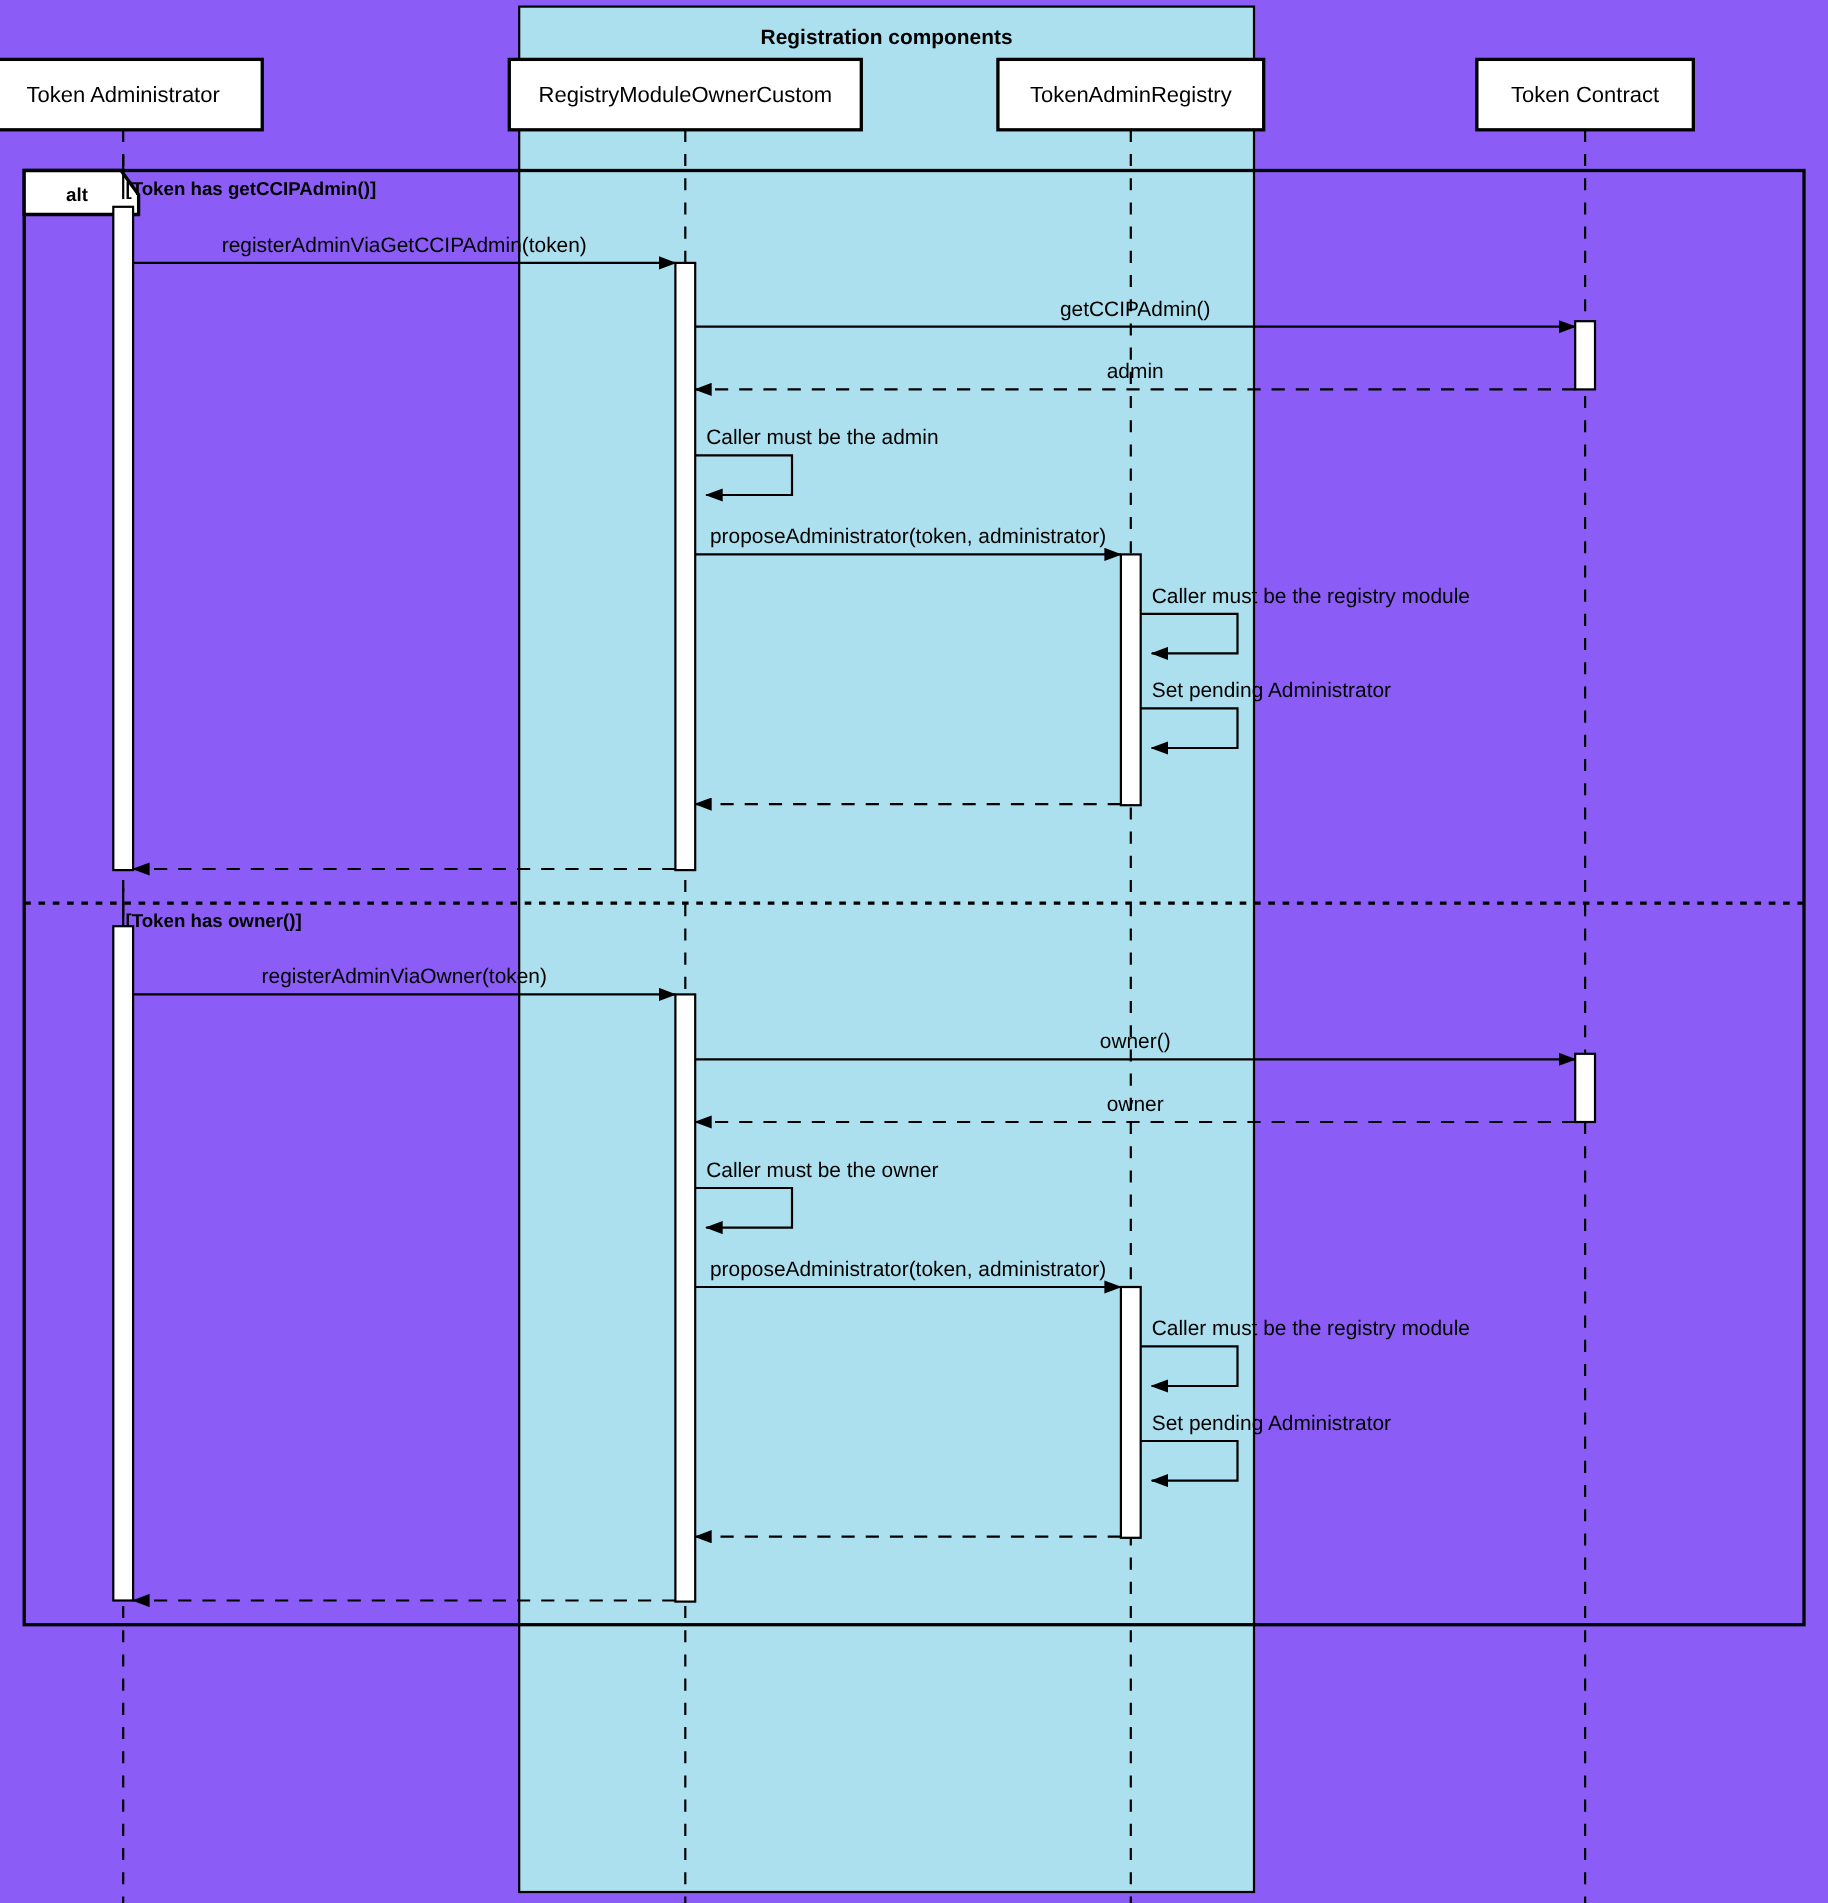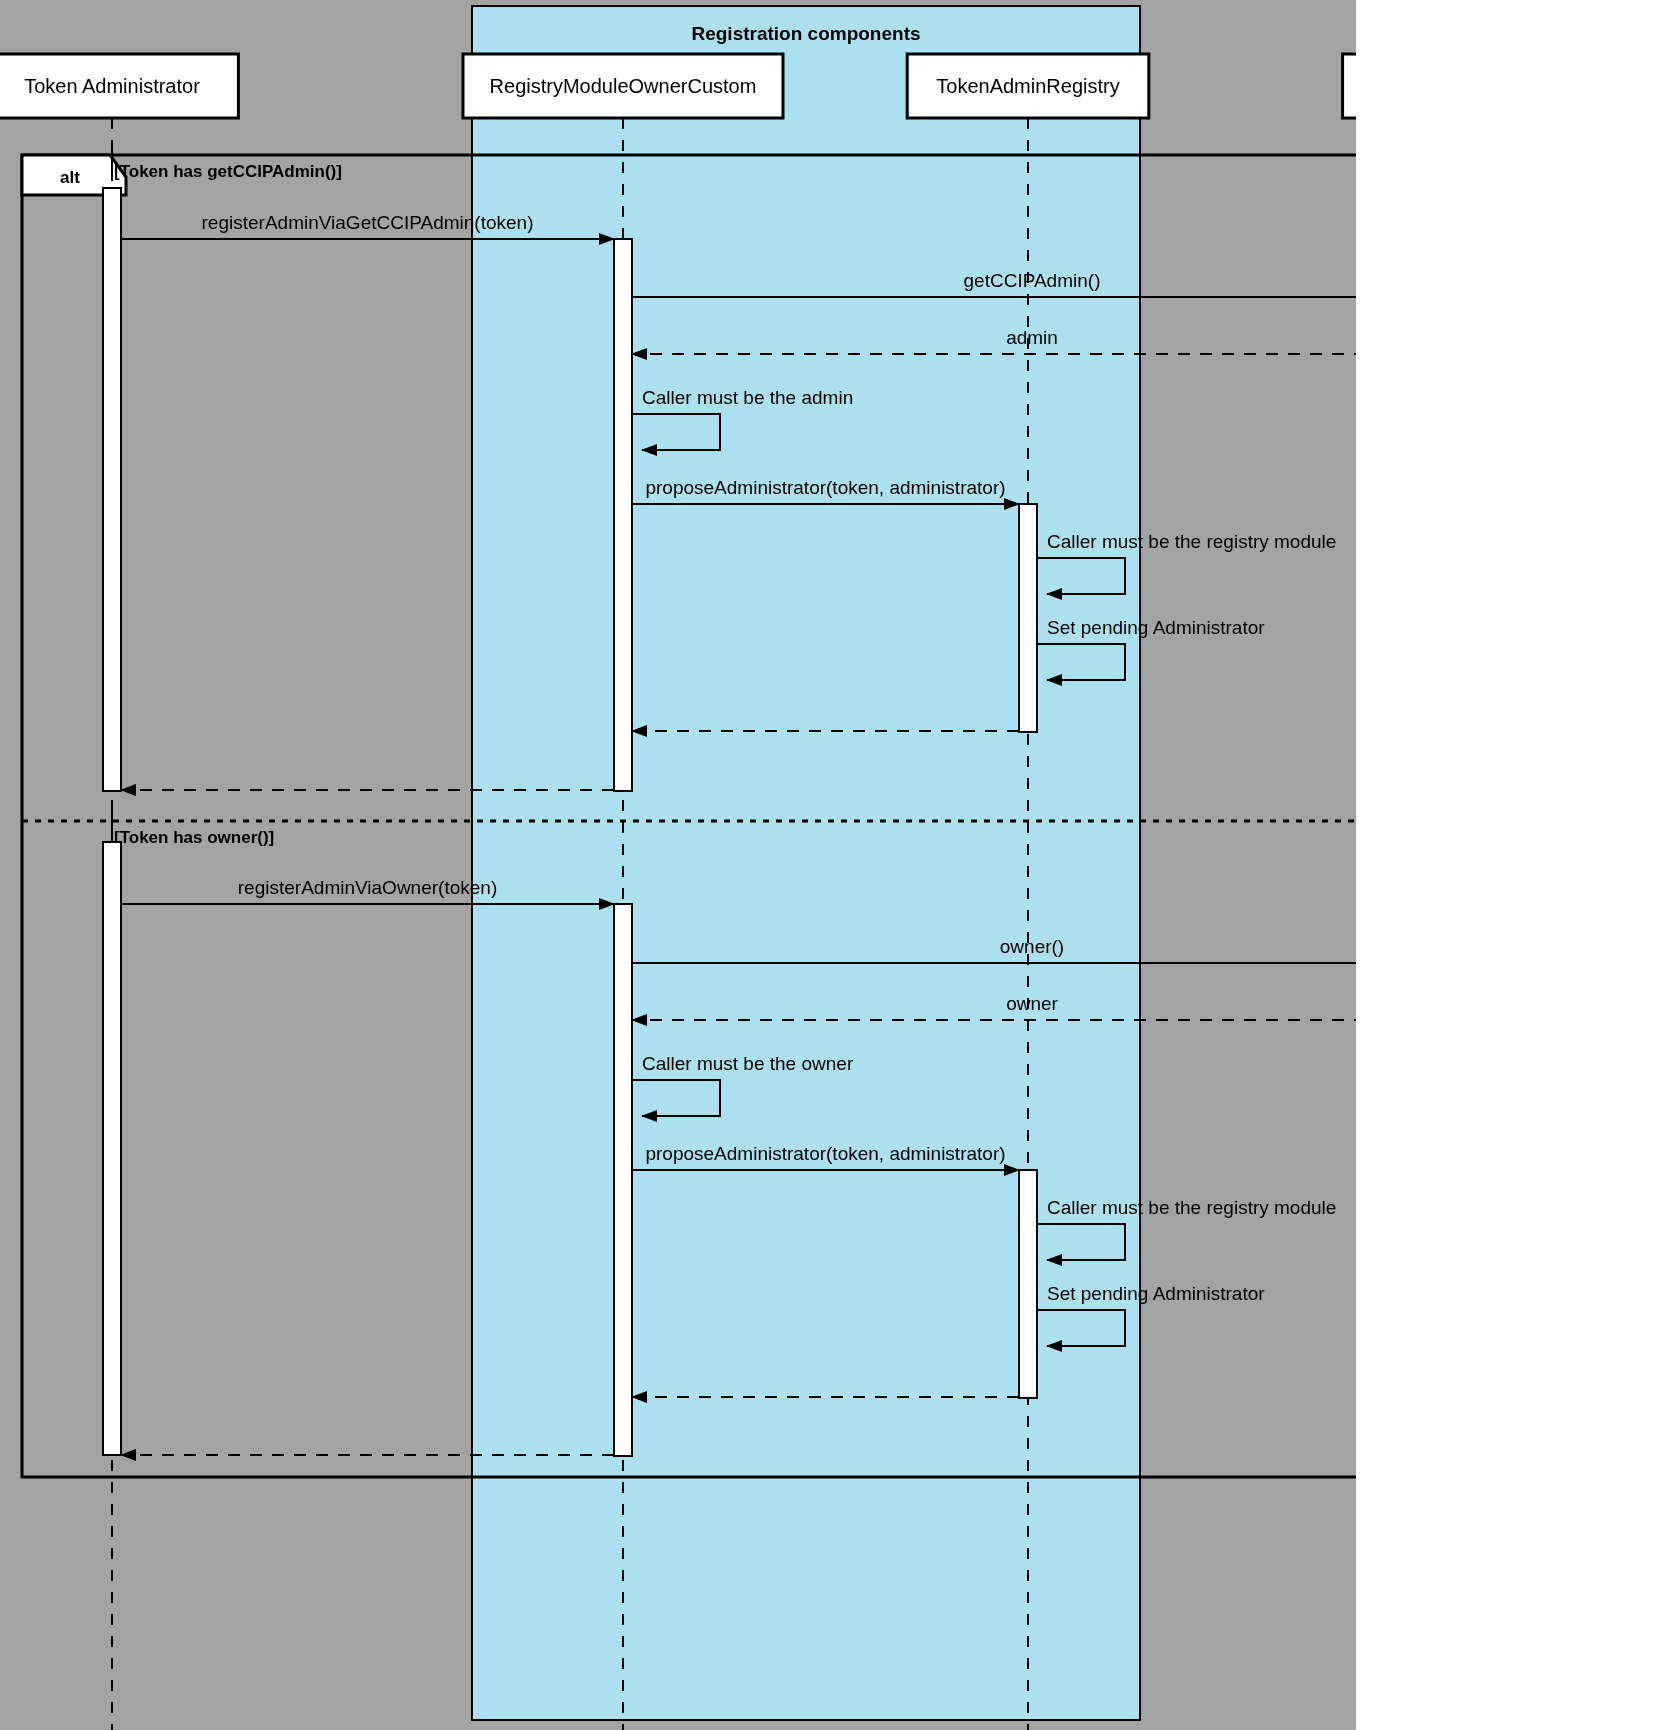--- a/index.html
+++ b/index.html
@@ -1,17 +1,17 @@
 <!DOCTYPE html>
 <html><head>
 <meta charset="utf-8">
 <style>
   html,body{margin:0;padding:0;background:#ffffff;}
   body{font-family:"Liberation Sans","DejaVu Sans",sans-serif;}
-  #stage{position:relative;width:1356px;height:1730px;background:#a3a3a3;overflow:hidden;}
+  #stage{position:relative;width:1662px;height:1730px;background:#8b5cf6;overflow:hidden;}
   svg#diagram{position:absolute;top:0;left:0;width:1662px;height:1730px;display:block;}
   text{font-family:"Liberation Sans","DejaVu Sans",sans-serif;fill:#000;}
   .lbl{font-size:20px;}
   .msg{font-size:19px;}
   .grouptitle{font-size:19px;font-weight:bold;}
   .altkw{font-size:17px;font-weight:bold;}
   .guard{font-size:17px;font-weight:bold;}
 </style>
 </head>
 <body>

